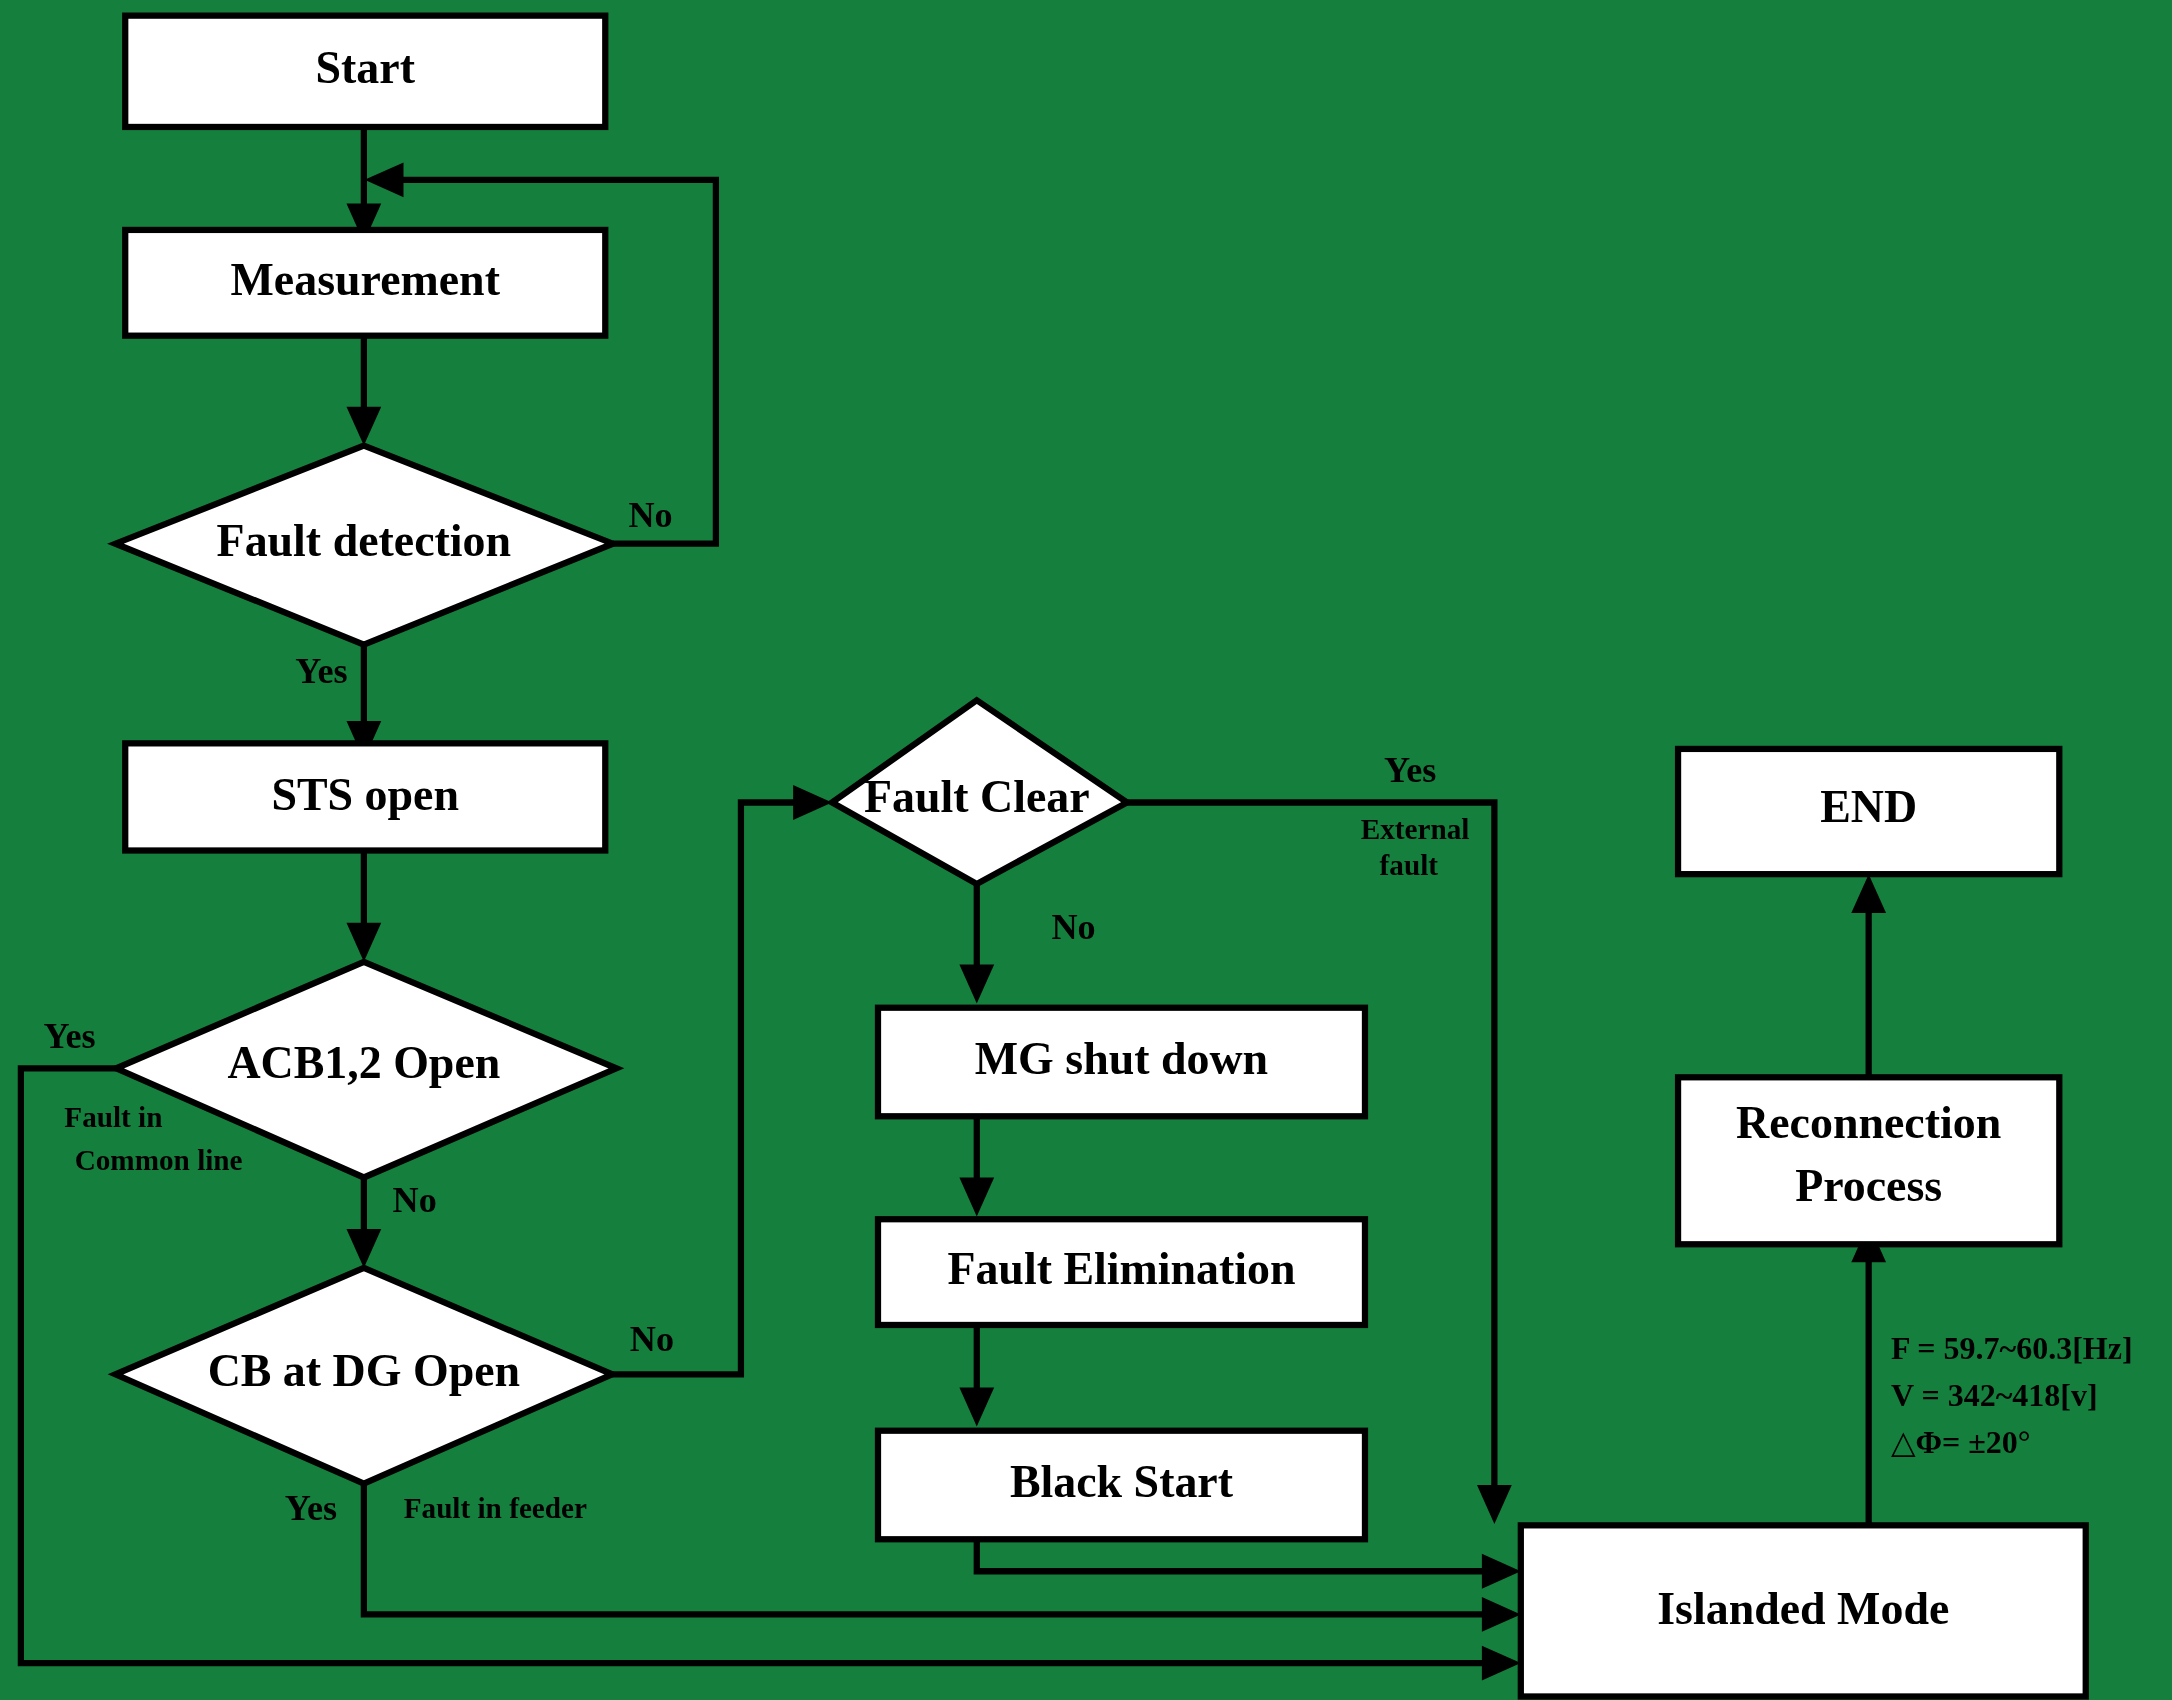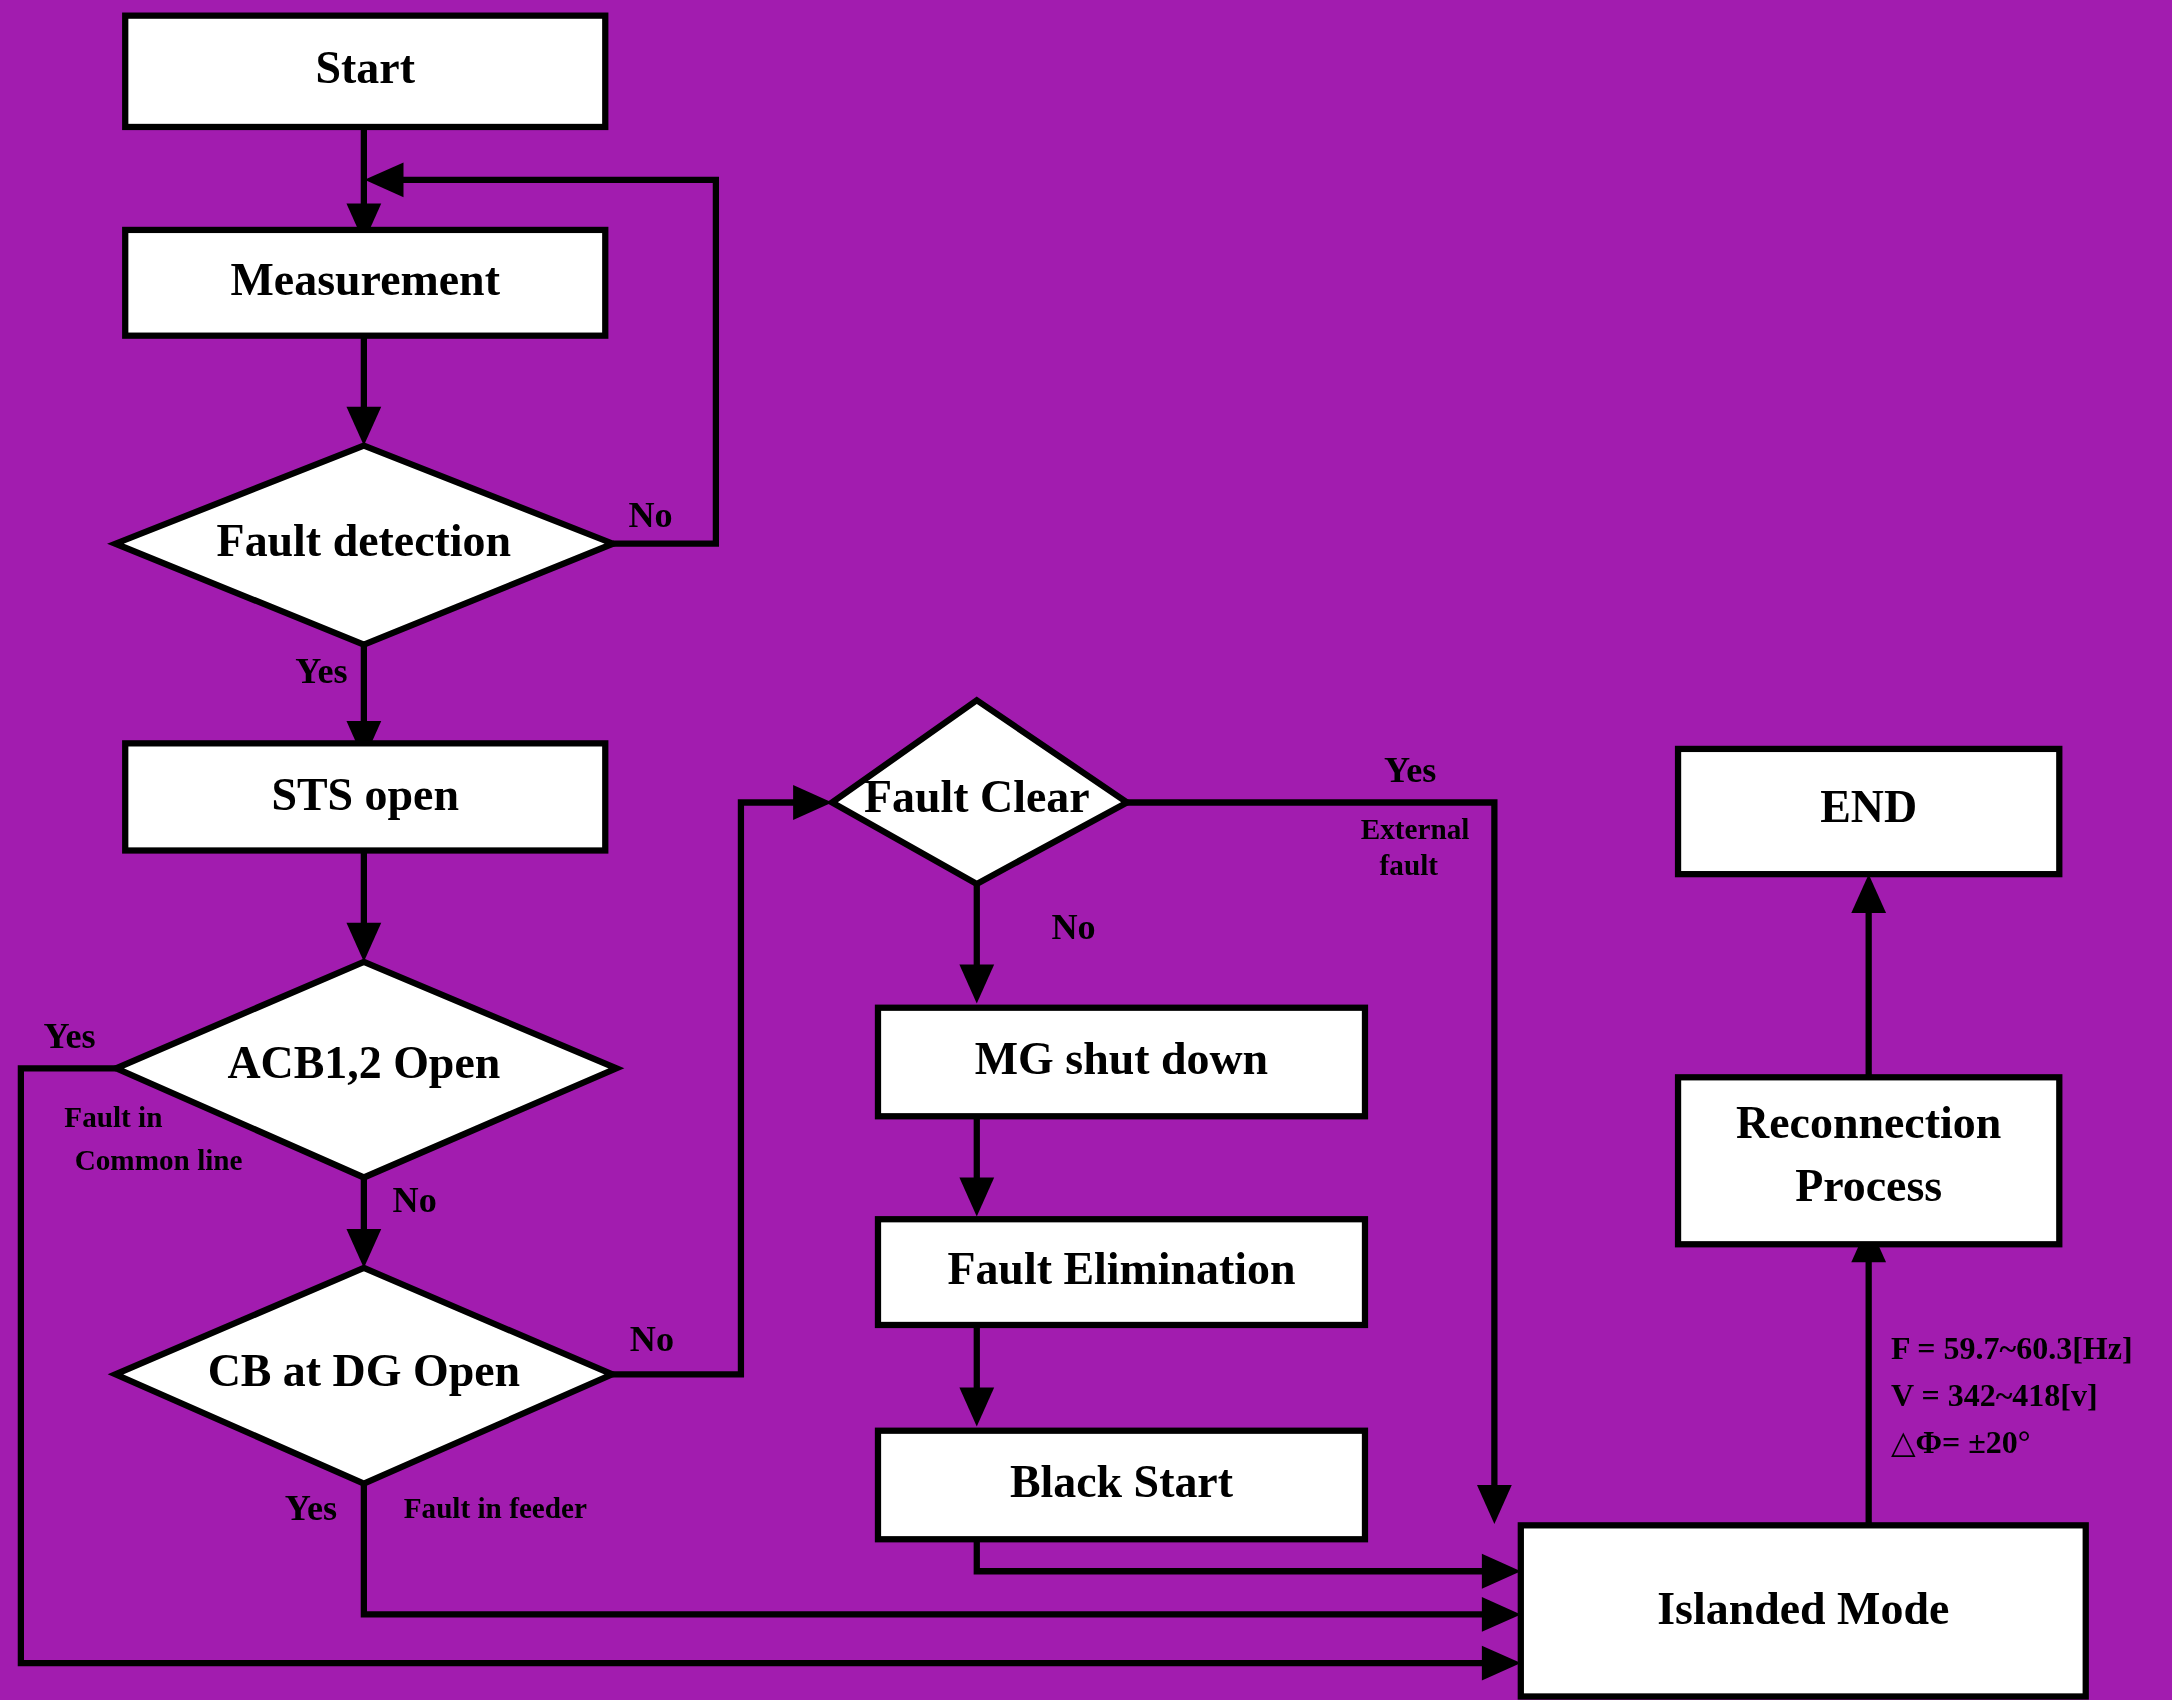--- a/index.html
+++ b/index.html
@@ -4,21 +4,21 @@
 <style>
   html, body {
     margin: 0;
     padding: 0;
     background: #ffffff;
   }
   #canvas-wrap {
     position: relative;
     width: 2172px;
     height: 1701px;
-    background: #a21caf;
+    background: #15803d;
     overflow: hidden;
   }
   svg#flowchart {
     display: block;
     width: 2172px;
     height: 1701px;
   }
   .shape {
     fill: #ffffff;
     stroke: #000000;

